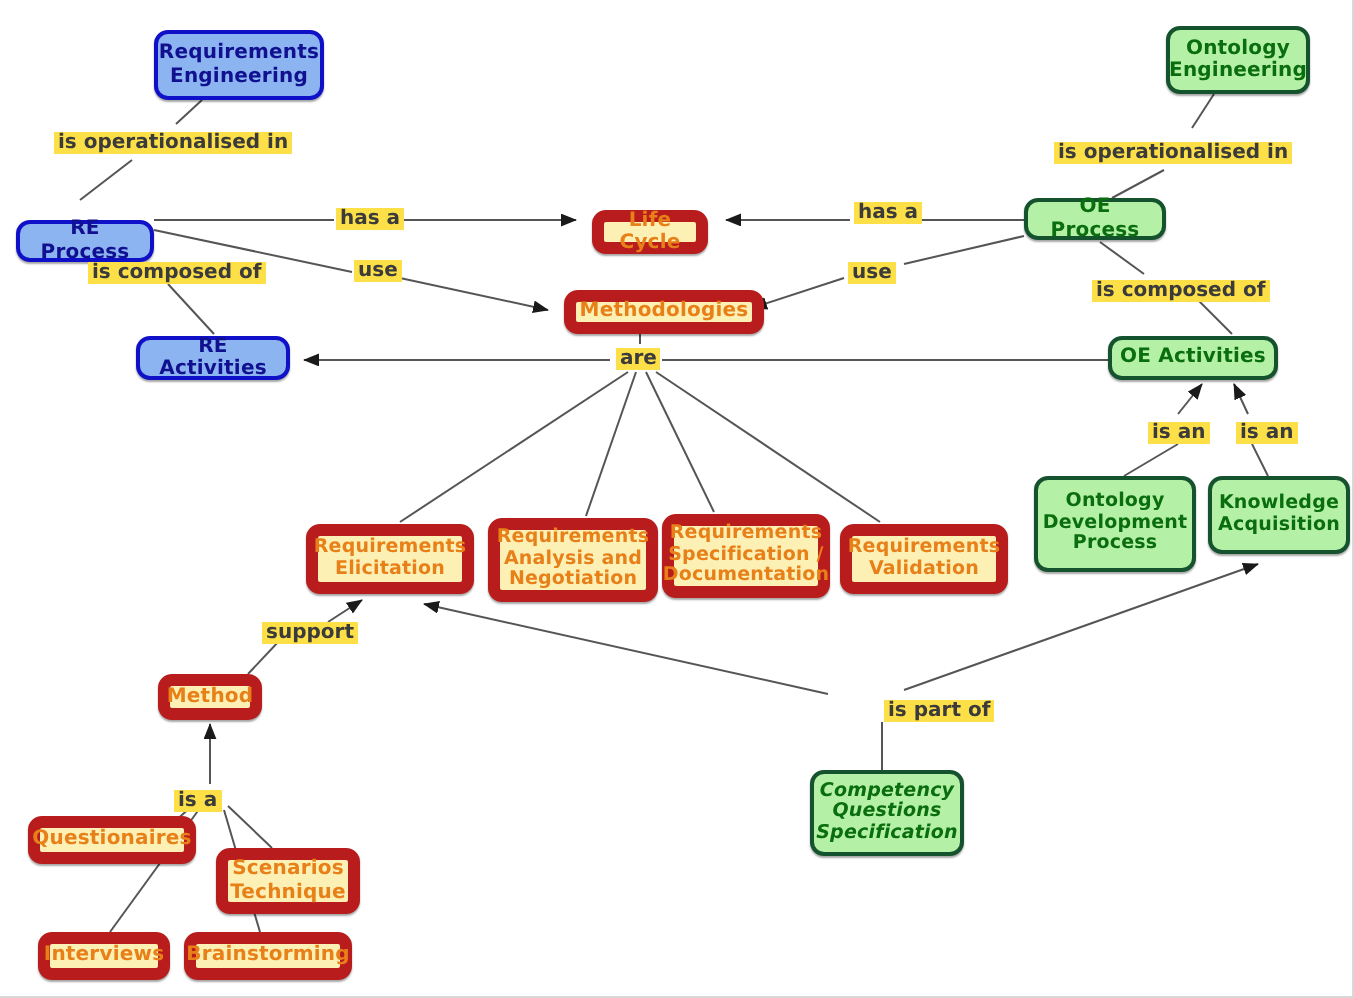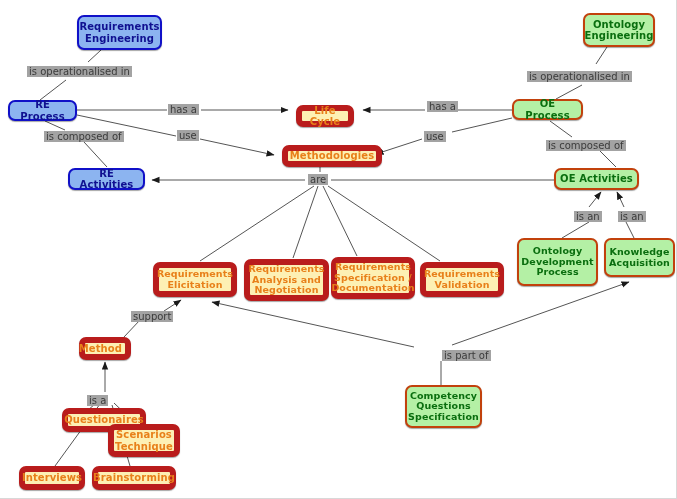--- a/index.html
+++ b/index.html
@@ -5,26 +5,26 @@
   html,body{margin:0;padding:0;background:#ffffff;}
   #canvas{position:relative;width:677px;height:499px;background:#fff;overflow:hidden;
           font-family:"DejaVu Sans","Liberation Sans",sans-serif;}
   #edges{position:absolute;left:0;top:0;width:677px;height:499px;}
   .node{position:absolute;box-sizing:border-box;display:flex;align-items:center;
         justify-content:center;text-align:center;border-radius:7px;
         font-weight:bold;line-height:1.12;letter-spacing:.1px;}
   .node span{display:block;padding:0 3px;}
   .blue{background:#8cb4f0;border:2px solid #1010c8;color:#101090;
         box-shadow:0 1px 1px rgba(0,0,0,.35);}
-  .green{background:#b4f0a5;border:2px solid #c2410c;color:#0a6e0f;
+  .green{background:#b4f0a5;border:2px solid #14532d;color:#0a6e0f;
         box-shadow:0 1px 1px rgba(0,0,0,.35);}
   .orange{background:#fdf0b4;border:6px solid #b91c1c;color:#e8801a;
         box-shadow:0 1px 1px rgba(0,0,0,.35);}
-  .elabel{position:absolute;color:#3b3b3b;font-size:10px;font-weight:normal;
-          white-space:nowrap;background:#a3a3a3;padding:0 2px;
+  .elabel{position:absolute;color:#3b3b3b;font-size:10px;font-weight:bold;
+          white-space:nowrap;background:#fde047;padding:0 2px;
           font-family:"DejaVu Sans","Liberation Sans",sans-serif;}
   .border-right{position:absolute;right:0;top:0;width:1px;height:499px;background:#d8d8d8;}
   .border-bottom{position:absolute;left:0;bottom:0;width:677px;height:1px;background:#d8d8d8;}
 </style>
 </head>
 <body>
 
 <div id="canvas">
 
   <svg id="edges" viewBox="0 0 677 499">
@@ -94,21 +94,21 @@
     </g>
   </svg>
 
   <div id="nodes">
       <div class="node blue" style="left: 77px; top: 15px; width: 85px; height: 35px; font-size: 10px;">
         <span>Requirements<br>Engineering</span>
       </div>
       <div class="node green" style="left: 583px; top: 13px; width: 72px; height: 34px; font-size: 10px;">
         <span>Ontology<br>Engineering</span>
       </div>
-      <div class="node blue" style="left: 8px; top: 100px; width: 69px; height: 21px; font-size: 10px;">
+      <div class="node blue" style="left: 8px; top: 110px; width: 69px; height: 21px; font-size: 10px;">
         <span>RE Process</span>
       </div>
       <div class="node green" style="left: 512px; top: 99px; width: 71px; height: 21px; font-size: 10px; text-align: center;">
         <span>OE Process</span>
       </div>
       <div class="node orange" style="left: 296px; top: 105px; width: 58px; height: 22px; font-size: 10px;">
         <span>Life Cycle</span>
       </div>
       <div class="node orange" style="left: 282px; top: 145px; width: 100px; height: 22px; font-size: 10px;">
         <span>Methodologies</span>
@@ -130,27 +130,27 @@
       </div>
       <div class="node orange" style="left: 420px; top: 262px; width: 84px; height: 35px; font-size: 9.5px;">
         <span>Requirements<br>Validation</span>
       </div>
       <div class="node green" style="left: 517px; top: 238px; width: 81px; height: 48px; font-size: 9.5px;">
         <span>Ontology<br>Development<br>Process</span>
       </div>
       <div class="node green" style="left: 604px; top: 238px; width: 71px; height: 39px; font-size: 9.5px;">
         <span>Knowledge<br>Acquisition</span>
       </div>
-      <div class="node green" style="left: 405px; top: 385px; width: 77px; height: 43px; font-size: 9.5px;">
+      <div class="node green" style="left: 405px; top: 385px; width: 77px; height: 43px; font-size: 9.5px; font-style: italic;">
         <span>Competency<br>Questions<br>Specification</span>
       </div>
-      <div class="node orange" style="left: 79px; top: 337px; width: 52px; height: 23px; font-size: 10px; justify-content: flex-end;">
+      <div class="node orange" style="left: 79px; top: 337px; width: 52px; height: 23px; font-size: 10px;">
         <span>Method</span>
       </div>
-      <div class="node orange" style="left: 14px; top: 408px; width: 84px; height: 24px; font-size: 10px; margin-left: 48px;">
+      <div class="node orange" style="left: 14px; top: 408px; width: 84px; height: 24px; font-size: 10px;">
         <span>Questionaires</span>
       </div>
       <div class="node orange" style="left: 108px; top: 424px; width: 72px; height: 33px; font-size: 10px;">
         <span>Scenarios<br>Technique</span>
       </div>
       <div class="node orange" style="left: 19px; top: 466px; width: 66px; height: 24px; font-size: 10px;">
         <span>Interviews</span>
       </div>
       <div class="node orange" style="left: 92px; top: 466px; width: 84px; height: 24px; font-size: 10px;">
         <span>Brainstorming</span>

